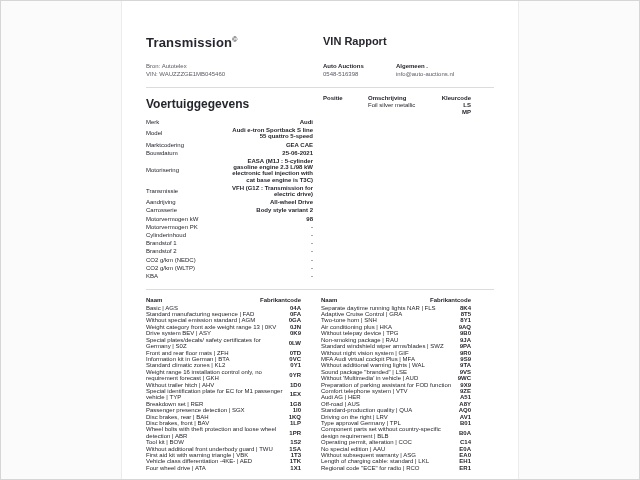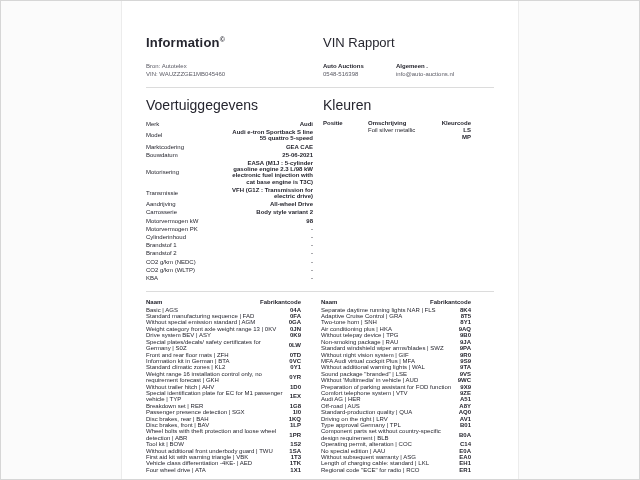--- a/index.html
+++ b/index.html
@@ -4,31 +4,31 @@
 <style>
   html,body{margin:0;padding:0;background:#fdfdfd;}
   body{width:640px;height:480px;font-family:"Liberation Sans",sans-serif;color:#26262f;}
   .viewport{width:640px;height:480px;box-sizing:border-box;border:1px solid #d6d6d6;background:#fbfbfb;overflow:hidden;}
   .page{width:398px;height:100%;margin:0 auto;background:#fff;border-left:1px solid #ececec;border-right:1px solid #ececec;box-sizing:border-box;padding:34px 24px 0;}
 
   
   .hdr-row{display:flex;align-items:flex-start;}
   .hdr-brand{width:177px;font-size:13px;font-weight:700;letter-spacing:.2px;}
   .hdr-brand sup{font-size:7px;}
-  .hdr-title{font-size:13px;font-weight:400;}
+  .hdr-title{font-size:11px;font-weight:700;}
   .hdr-sub{display:flex;margin-top:13px;font-size:6px;line-height:7.5px;}
   .sub-col1{width:177px;color:#5a5a64;}
   .sub-col2{width:73px;}
   .sub-col3{flex:1;}
   .sub-bold{font-weight:700;color:#26262f;}
   .sub-light{color:#5a5a64;}
 
   .sep{border:none;border-top:1px solid #dcdcdc;margin:9px 0 7px;}
 
-  .sec-title{font-size:14px;font-weight:400;margin:2px 0 7px;}
+  .sec-title{font-size:12px;font-weight:700;margin:2px 0 7px;}
 
   
   .section-row{display:flex;align-items:flex-start;}
   .veh-col{width:167px;}
   .kleur-col{width:148px;margin-left:10px;}
   .veh-row{display:flex;align-items:center;font-size:6px;line-height:6.2px;}
   .veh-label{flex:1;padding:1px 0;}
   .veh-value{width:84px;text-align:right;font-weight:700;padding:1px 0;}
 
   .kleur-table{font-size:6px;line-height:6.4px;}
@@ -49,21 +49,21 @@
   .f-naam{flex:1;padding-right:5px;}
   .f-code{text-align:right;font-weight:700;white-space:nowrap;}
 </style>
 </head>
 <body>
 
 <div class="viewport">
   <div class="page">
 
     <div class="hdr-row">
-      <div class="hdr-brand"><span>Information</span><sup>©</sup></div>
+      <div class="hdr-brand"><span>Transmission</span><sup>©</sup></div>
       <div class="hdr-title">VIN Rapport</div>
     </div>
     <div class="hdr-sub">
       <div class="sub-col1">
         <div>Bron: Autotelex</div>
         <div>VIN: WAUZZZGE1MB045460</div>
       </div>
       <div class="sub-col2">
         <div class="sub-bold">Auto Auctions</div>
         <div class="sub-light">0548-516398</div>
@@ -157,21 +157,20 @@
             </div>
 
             <div class="veh-row">
               <div class="veh-label">KBA</div>
               <div class="veh-value">-</div>
             </div>
           </div>
       </div>
 
       <div class="kleur-col">
-        <div class="sec-title">Kleuren</div>
         <div class="kleur-table">
           <div class="kleur-head">
             <div class="k-pos">Positie</div>
             <div class="k-oms">Omschrijving</div>
             <div class="k-code">Kleurcode</div>
           </div>
           <div>
 
               <div class="kleur-tr">
                 <div class="k-pos"></div>

